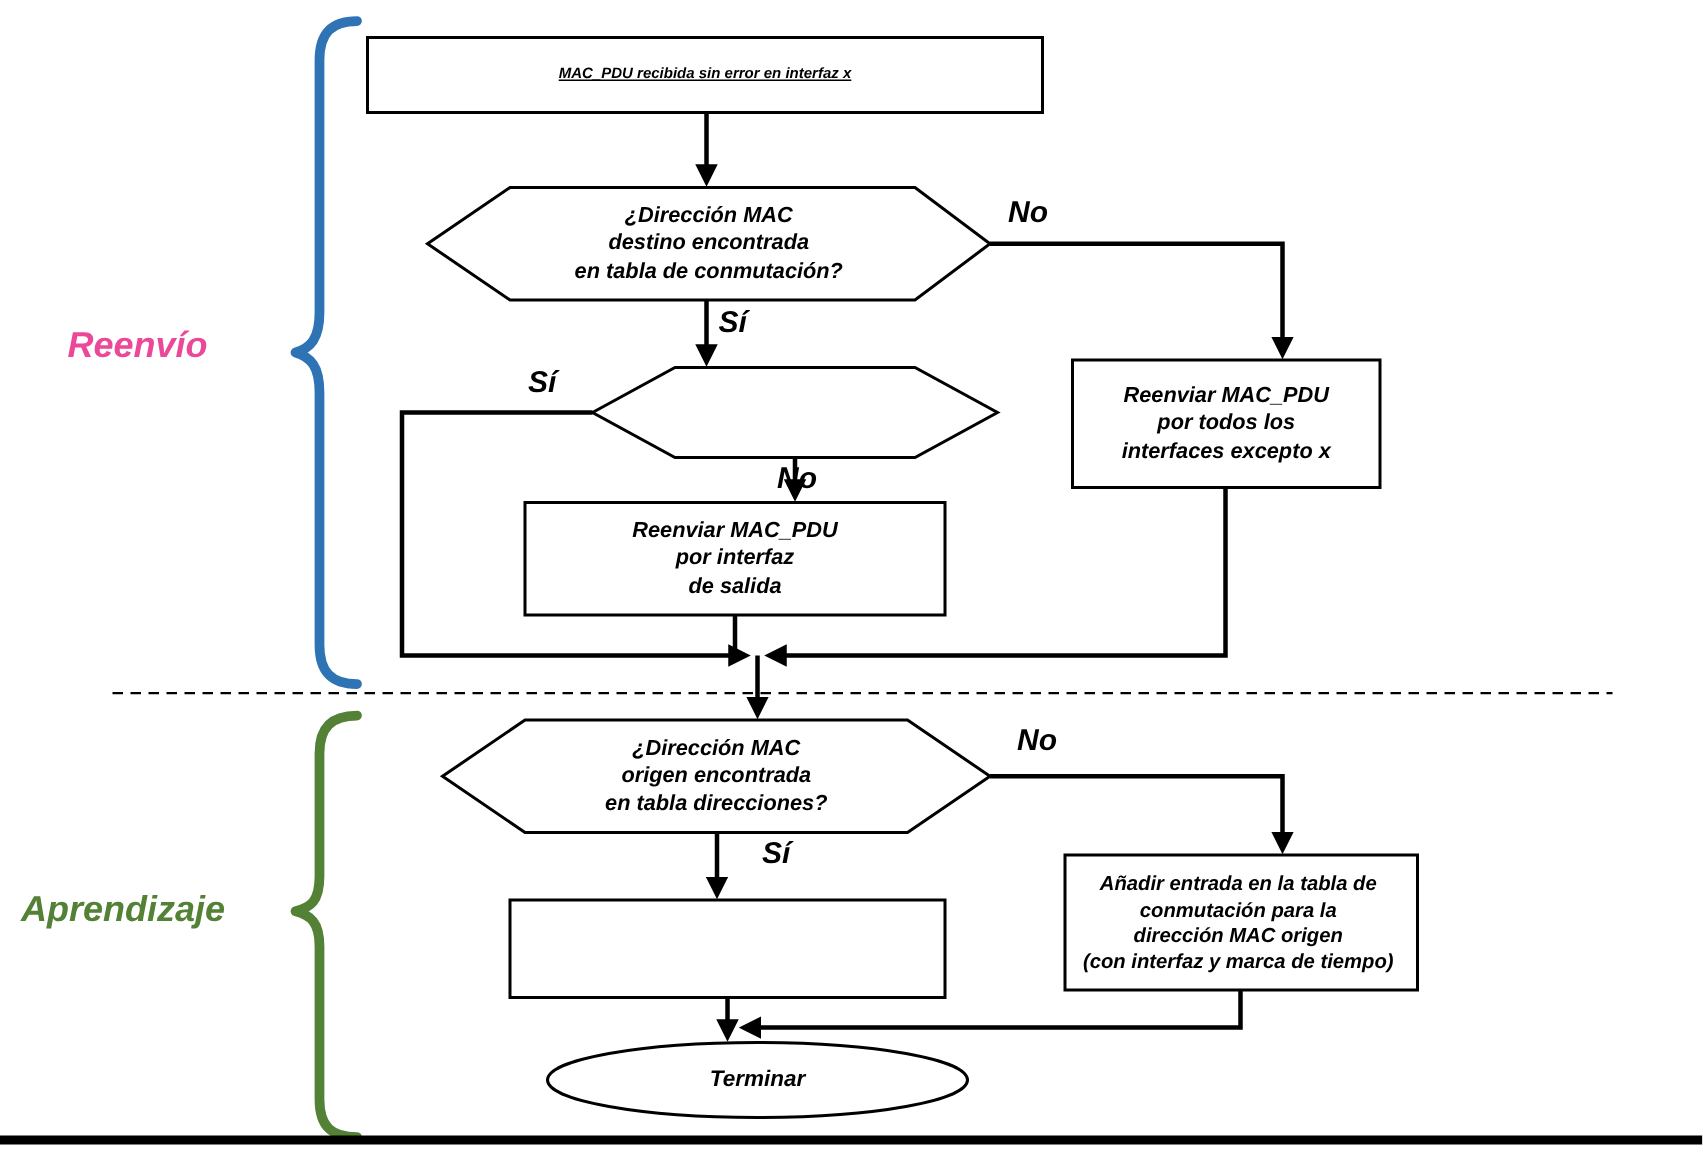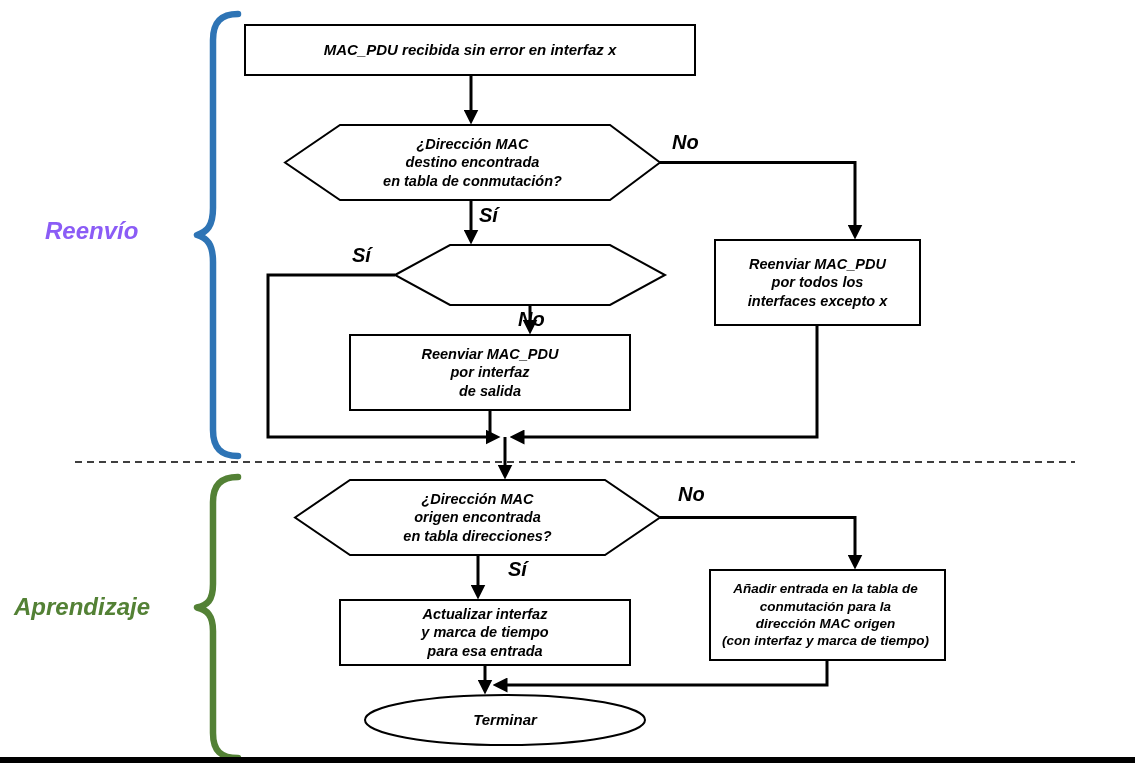--- a/index.html
+++ b/index.html
@@ -51,21 +51,21 @@
       <polygon points="295,517.5 350,480 605,480 660,517.5 605,555 350,555"></polygon>
       <rect x="710" y="570" width="235" height="90"></rect>
       <rect x="340" y="600" width="290" height="65"></rect>
       <ellipse cx="505" cy="720" rx="140" ry="25"></ellipse>
     </g>
 
     <path d="M238,14 C221,14 213,22 213,40 L213,208 C213,226 207,232 197,235 C207,238 213,244 213,262 L213,430 C213,448 221,456 238,456" fill="none" stroke-width="6.5" stroke-linecap="round" stroke-linejoin="round" style="stroke: rgb(46, 116, 181);"></path>
     <path d="M238,477 C221,477 213,485 213,502 L213,584 C213,601 207,605 197,607.5 C207,610 213,615 213,631 L213,733 C213,751 221,758 238,758" fill="none" stroke-width="6.5" stroke-linecap="round" stroke-linejoin="round" style="stroke: rgb(83, 129, 53);"></path>
   </svg>
 
-  <div class="node-text" style="left:245px;top:25px;width:450px;height:50px;font-size:15px;">MAC_PDU recibida sin error en interfaz x</div>
+  <div class="node-text" style="left:245px;top:25px;width:450px;height:50px;font-size:10px;text-decoration:underline;">MAC_PDU recibida sin error en interfaz x</div>
 
   <div class="node-text" style="left:300px;top:125px;width:345px;height:75px;">¿Dirección MAC
 destino encontrada
 en tabla de conmutación?</div>
 
 
   <div class="node-text" style="left:715px;top:240px;width:205px;height:85px;">Reenviar MAC_PDU
 por todos los
 interfaces excepto x</div>
 
@@ -75,31 +75,28 @@
 
   <div class="node-text" style="left:310px;top:480px;width:335px;height:75px;">¿Dirección MAC
 origen encontrada
 en tabla direcciones?</div>
 
   <div class="node-text" style="left:710px;top:570px;width:231px;height:90px;font-size:13.5px;">Añadir entrada en la tabla de
 conmutación para la
 dirección MAC origen
 (con interfaz y marca de tiempo)</div>
 
-  <div class="node-text" style="left:340px;top:600px;width:290px;height:65px;">Actualizar interfaz
-y marca de tiempo
-para esa entrada</div>
 
   <div class="node-text" style="left:365px;top:695px;width:280px;height:50px;font-size:15px;">Terminar</div>
 
   <div class="edge-label" style="left:479px;top:204px;">Sí</div>
   <div class="edge-label" style="left:672px;top:131px;">No</div>
   <div class="edge-label" style="left:352px;top:244px;">Sí</div>
   <div class="edge-label" style="left:518px;top:308px;">No</div>
   <div class="edge-label" style="left:508px;top:558px;">Sí</div>
   <div class="edge-label" style="left:678px;top:483px;">No</div>
 
-  <div class="section-label" style="left: 45px; top: 217px; color: #8b5cf6;">Reenvío</div>
+  <div class="section-label" style="left: 45px; top: 217px; color: #ec4899;">Reenvío</div>
   <div class="section-label" style="left: 14px; top: 593px; color: rgb(83, 129, 53); text-align: right;">Aprendizaje</div>
 
   <div class="bottom-bar"></div>
 
 </div>
 
 </body></html>

